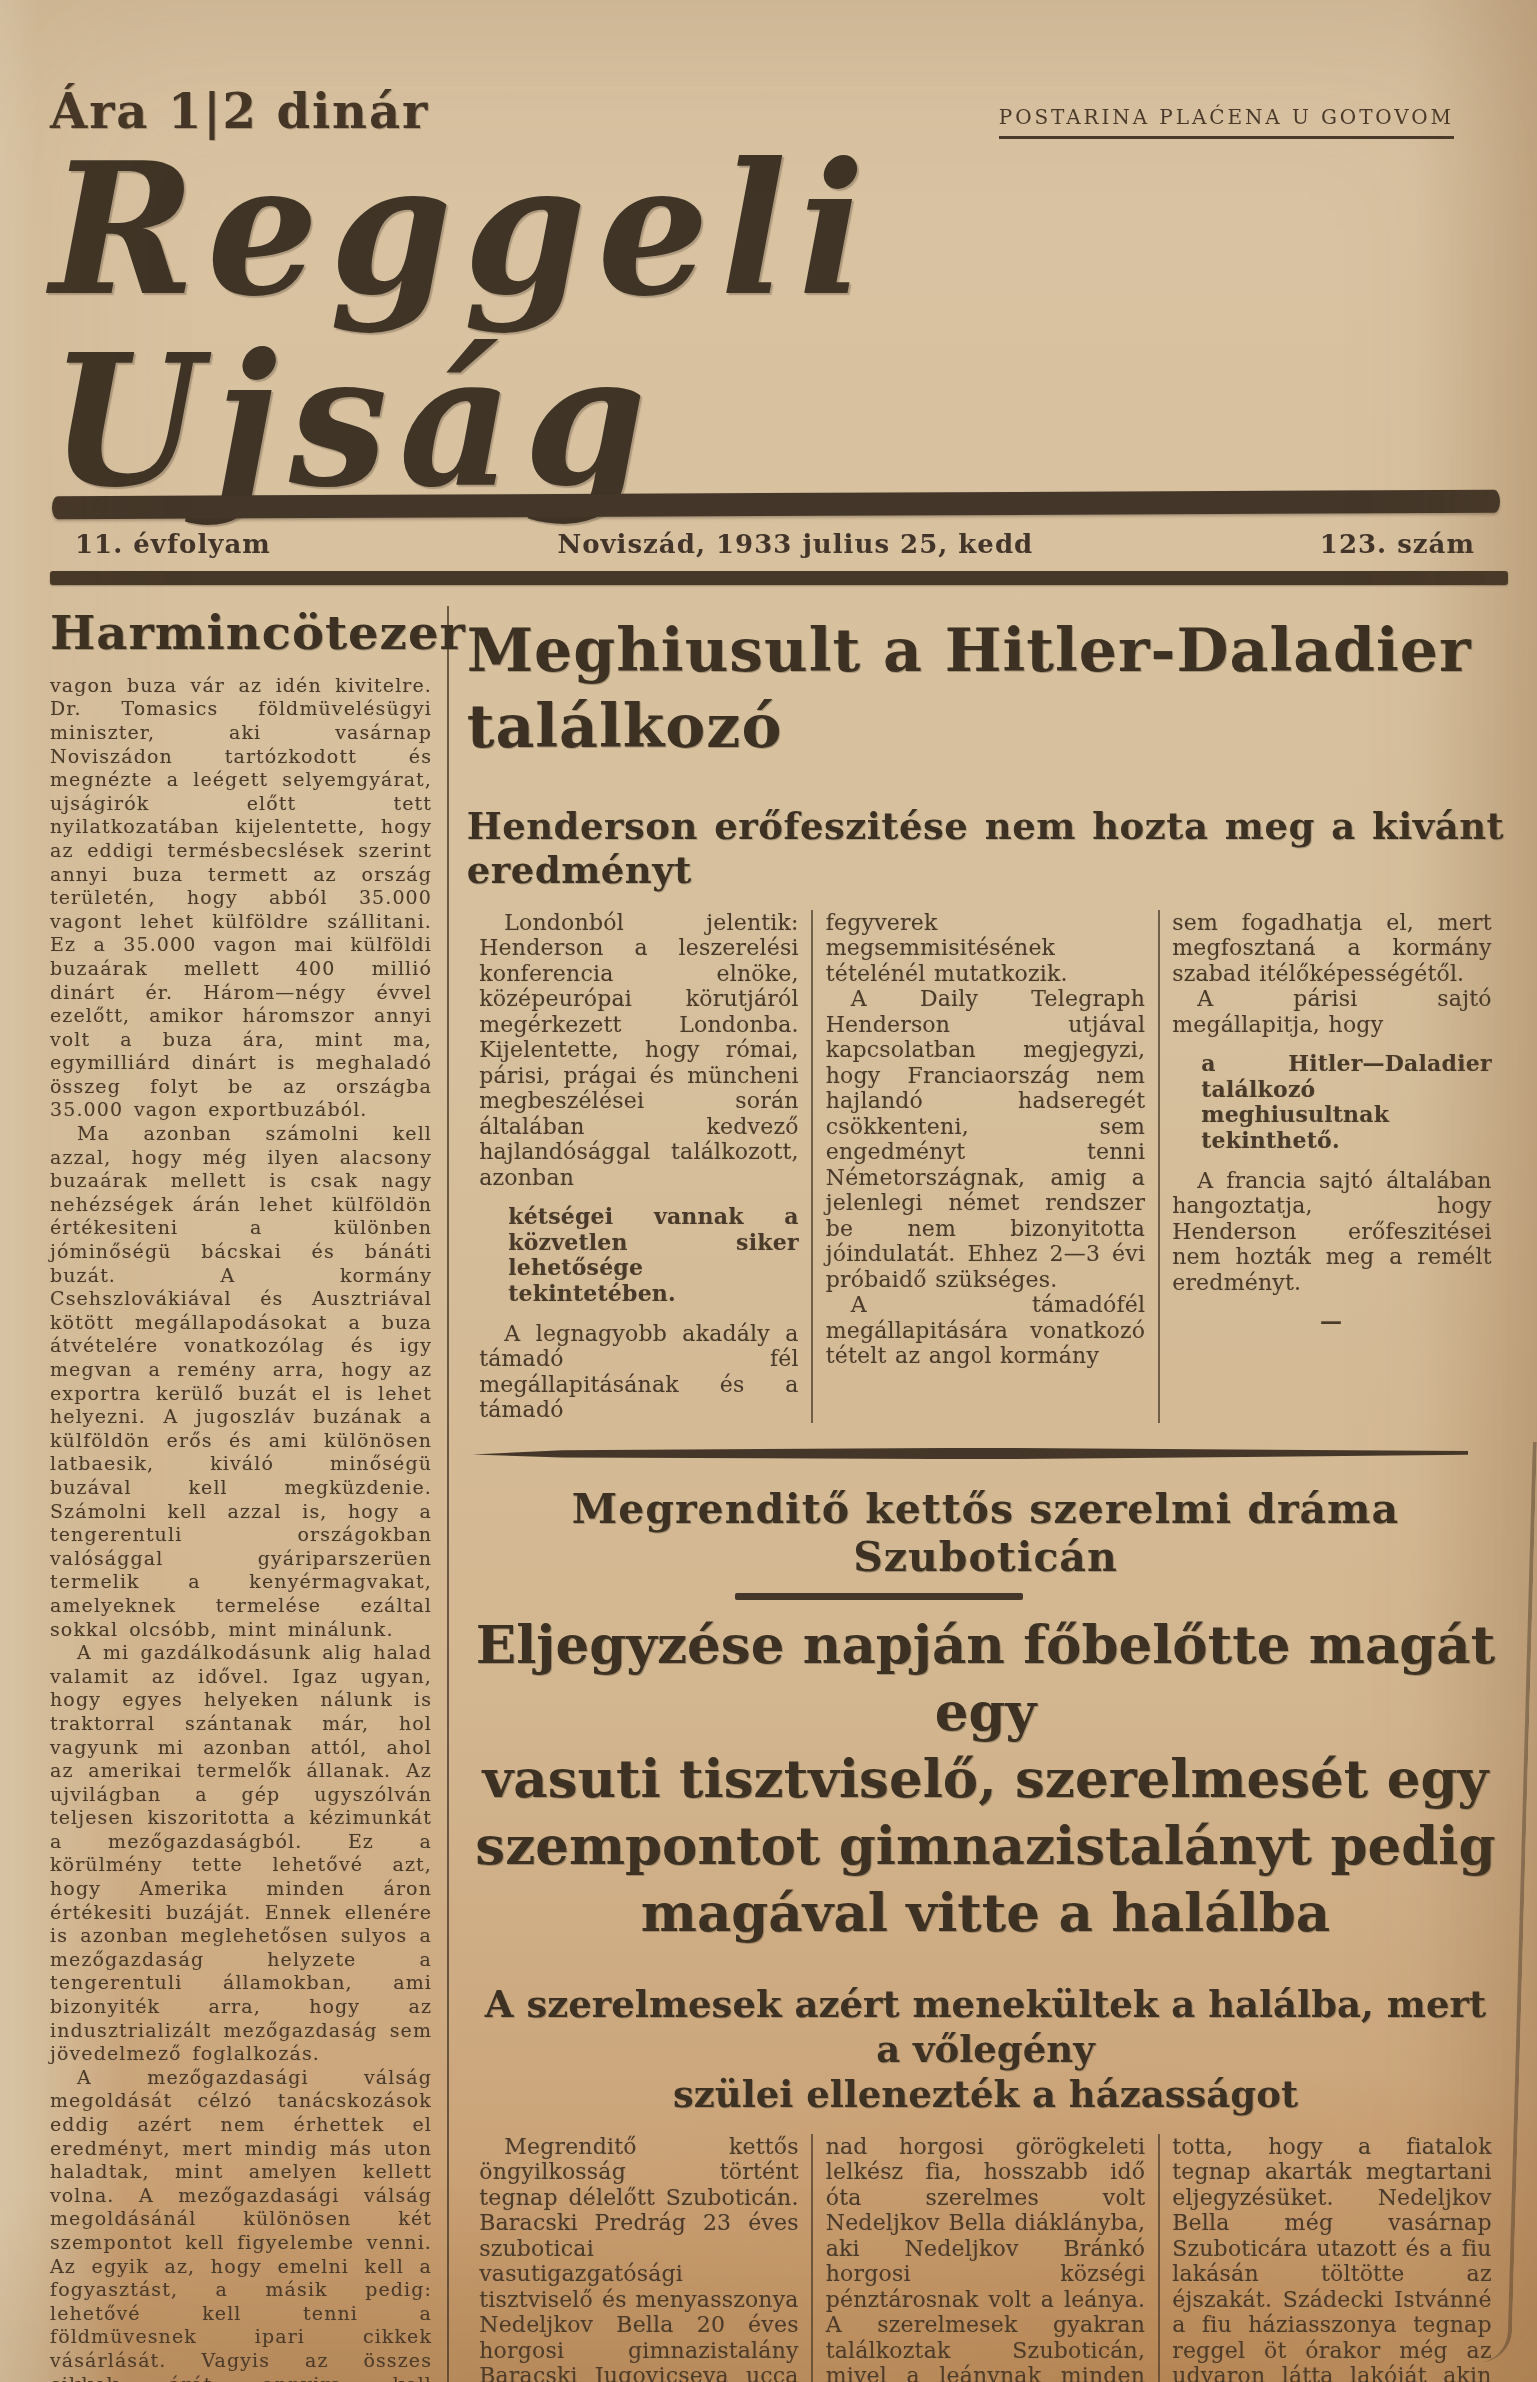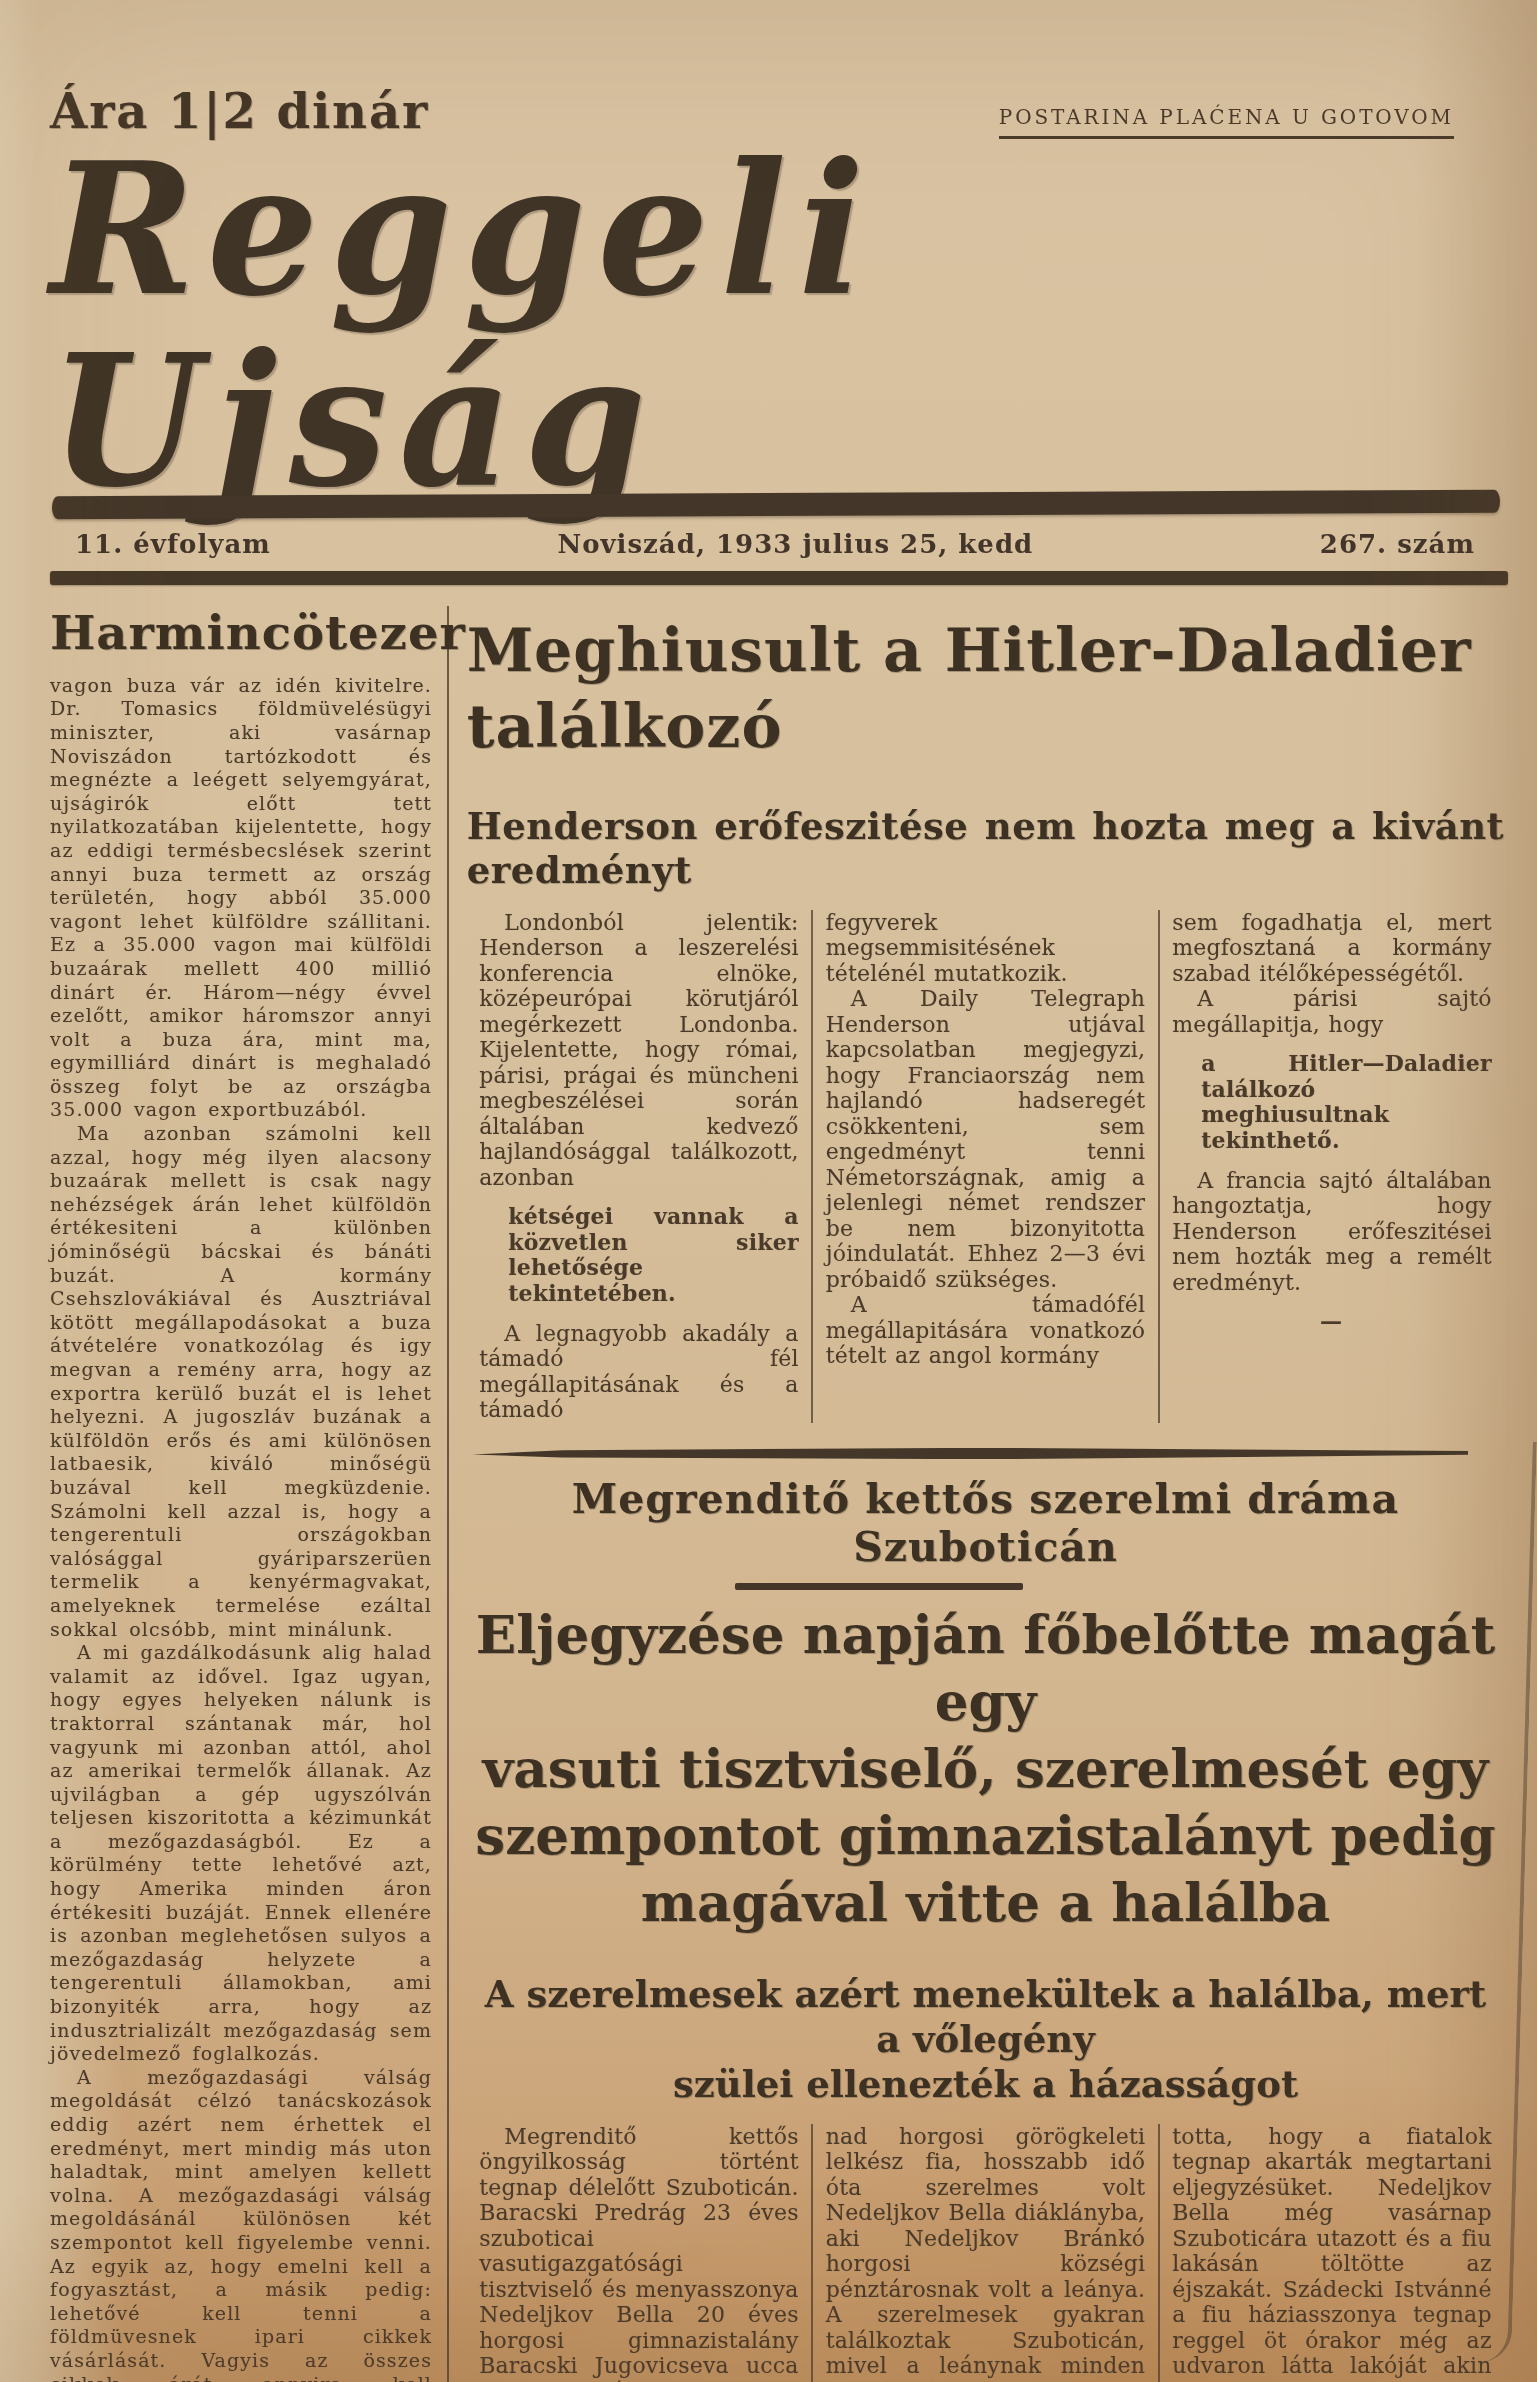--- a/index.html
+++ b/index.html
@@ -67,21 +67,21 @@
   .col p{font-size:22px; line-height:25.5px; text-align:justify; margin:0;
     letter-spacing:0.2px; word-spacing:1.4px; text-indent:25px;
     text-shadow:0 0 1px rgba(74,58,42,.22);}
   .col p.flush{text-indent:0;}
   .col p.lead{font-weight:bold; padding-left:29px; text-indent:0; margin:14.4px 0;}
   .col p.dash{text-align:center; text-indent:0; font-weight:bold; letter-spacing:1.9px; margin-top:13.4px;}
 
   .wedge{height:11.5px; width:96%; margin:25px 0 5.8px 5.8px; background:#443729;
     clip-path:polygon(0 58%, 9% 20%, 52% 0, 100% 28%, 100% 60%, 52% 100%, 9% 84%);}
   .kicker{font-size:41px; font-weight:bold; text-align:center; color:#3c3122;
-    margin-top:16px; letter-spacing:1px; text-shadow:1px 1px 0 rgba(60,49,34,.3);}
+    margin-top:26px; letter-spacing:1px; text-shadow:1px 1px 0 rgba(60,49,34,.3);}
   .kicker-rule{width:288px; height:6.7px; background:#443729; margin:11.5px auto 0;
     transform:translateX(-106px); border-radius:1.9px;}
   .drama-h1{font-size:53px; line-height:67px; font-weight:bold; text-align:center;
     color:#3c3122; margin-top:11.5px; text-shadow:1px 1px 0 rgba(60,49,34,.3);}
   .drama-sub{font-size:37px; line-height:45px; font-weight:bold; text-align:center;
     color:#3c3122; margin-top:13.4px; text-shadow:1px 1px 0 rgba(60,49,34,.25);}
 </style>
 </head>
 <body>
 
@@ -94,21 +94,21 @@
     </div>
 
     <div class="masthead">
       <span class="masthead-title">Reggeli Ujság</span>
     </div>
     <div class="masthead-bar"></div>
 
     <div class="dateline">
       <span>11. évfolyam</span>
       <span>Noviszád, 1933 julius 25, kedd</span>
-      <span>267. szám</span>
+      <span>123. szám</span>
     </div>
     <div class="dateline-rule"></div>
 
     <div class="body-row">
 
       <aside class="left-col">
         <h2 class="left-title">Harmincötezer</h2>
         <p class="first">vagon buza vár az idén kivitelre. Dr. Tomasics földmüvelésügyi miniszter, aki vasárnap Noviszádon tartózkodott és megnézte a leégett selyemgyárat, ujságirók előtt tett nyilatkozatában kijelentette, hogy az eddigi termésbecslések szerint annyi buza termett az ország területén, hogy abból 35.000 vagont lehet külföldre szállitani. Ez a 35.000 vagon mai külföldi buzaárak mellett 400 millió dinárt ér. Három—négy évvel ezelőtt, amikor háromszor annyi volt a buza ára, mint ma, egymilliárd dinárt is meghaladó összeg folyt be az országba 35.000 vagon exportbuzából.</p>
         <p>Ma azonban számolni kell azzal, hogy még ilyen alacsony buzaárak mellett is csak nagy nehézségek árán lehet külföldön értékesiteni a különben jóminőségü bácskai és bánáti buzát. A kormány Csehszlovákiával és Ausztriával kötött megállapodásokat a buza átvételére vonatkozólag és igy megvan a remény arra, hogy az exportra kerülő buzát el is lehet helyezni. A jugoszláv buzának a külföldön erős és ami különösen latbaesik, kiváló minőségü buzával kell megküzdenie. Számolni kell azzal is, hogy a tengerentuli országokban valósággal gyáriparszerüen termelik a kenyérmagvakat, amelyeknek termelése ezáltal sokkal olcsóbb, mint minálunk.</p>
         <p>A mi gazdálkodásunk alig halad valamit az idővel. Igaz ugyan, hogy egyes helyeken nálunk is traktorral szántanak már, hol vagyunk mi azonban attól, ahol az amerikai termelők állanak. Az ujvilágban a gép ugyszólván teljesen kiszoritotta a kézimunkát a mezőgazdaságból. Ez a körülmény tette lehetővé azt, hogy Amerika minden áron értékesiti buzáját. Ennek ellenére is azonban meglehetősen sulyos a mezőgazdaság helyzete a tengerentuli államokban, ami bizonyiték arra, hogy az indusztrializált mezőgazdaság sem jövedelmező foglalkozás.</p>

